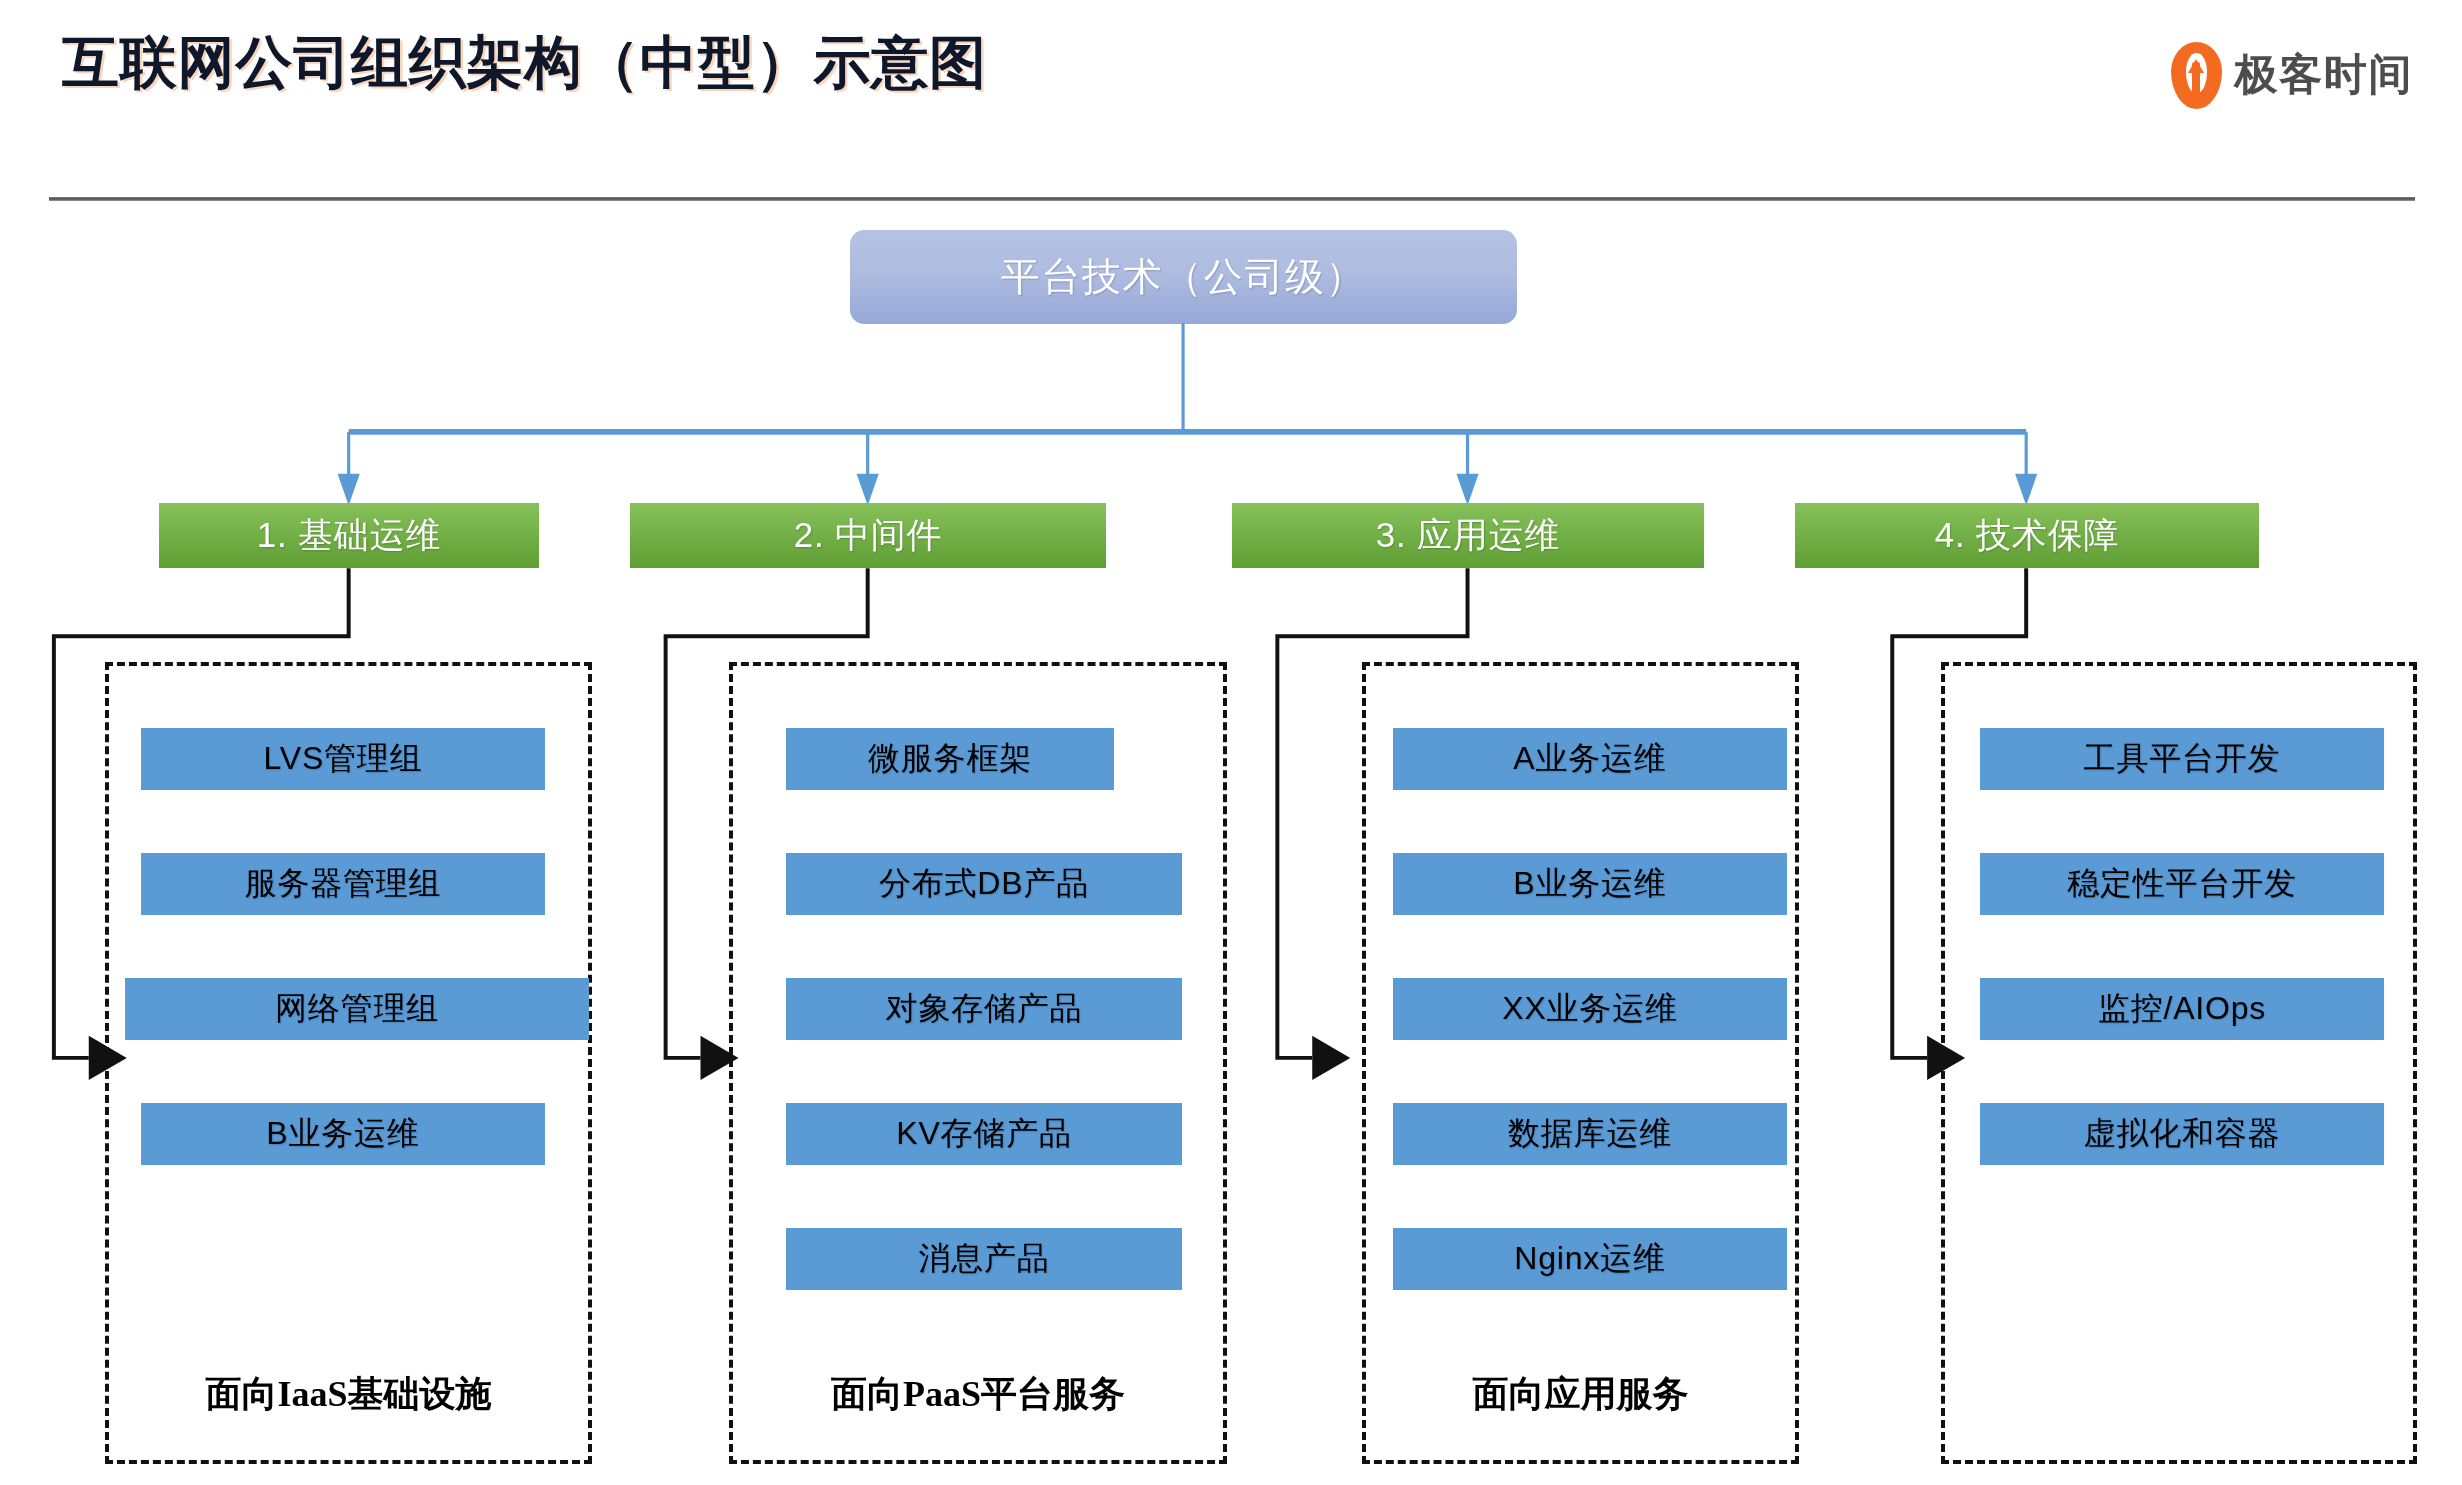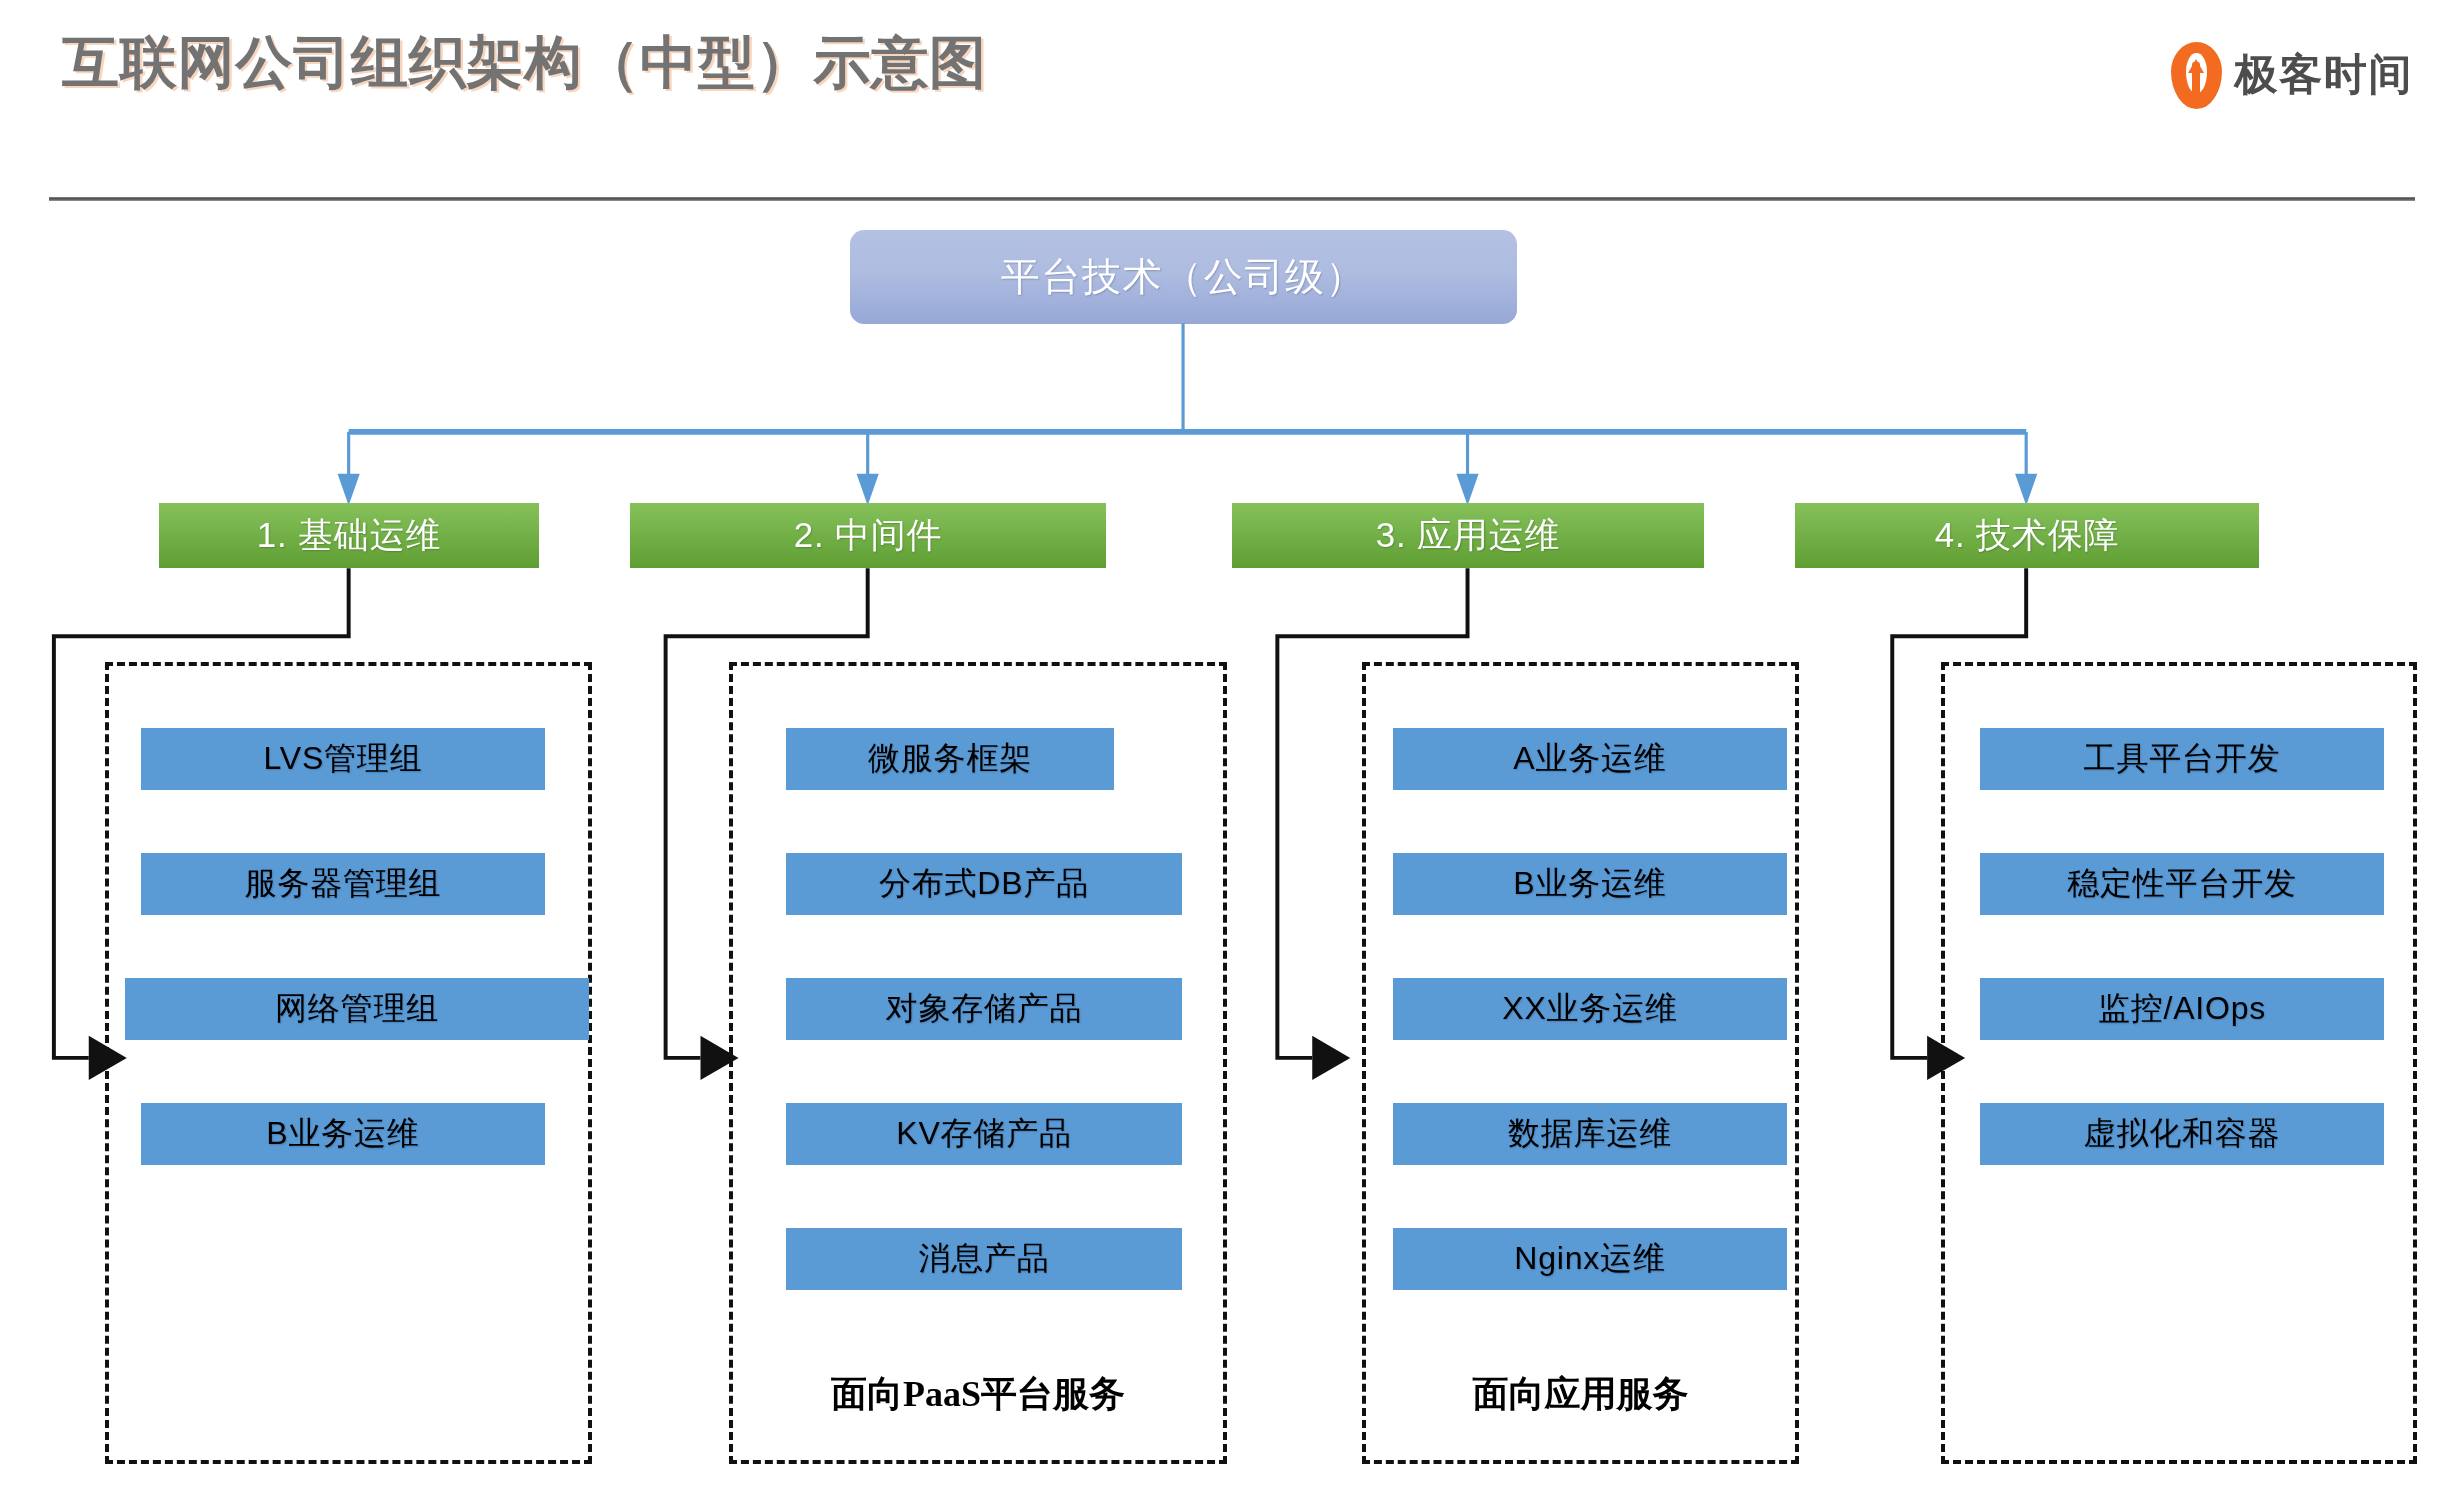--- a/index.html
+++ b/index.html
@@ -19,21 +19,21 @@
   }
 
   
   #page-title {
     position: absolute;
     left: 62px;
     top: 30px;
     font-size: 57px;
     font-weight: 700;
     letter-spacing: 0.8px;
-    color: #737373;
+    color: #0f172a;
     text-shadow: 2.4px 2.4px 0 rgba(237,125,49,0.32);
     white-space: nowrap;
     line-height: 1.15;
   }
   #brand-logo {
     position: absolute;
     right: 49px;
     top: 41px;
     height: 68px;
     display: flex;
@@ -232,20 +232,21 @@
       <polygon points="1656,1307 1704,1335 1656,1363"></polygon>
       <polygon points="2432,1307 2480,1335 2432,1363"></polygon>
     </g>
   </svg>
 
   <div class="dash-group" style="left:105px; top:662px; width:487px; height:802px;"></div>
   <div class="leaf-box" style="left:141px; top:728px; width:404px;">LVS管理组</div>
   <div class="leaf-box" style="left:141px; top:853px; width:404px;">服务器管理组</div>
   <div class="leaf-box" style="left:125px; top:978px; width:464px;">网络管理组</div>
   <div class="leaf-box" style="left:141px; top:1103px; width:404px;">B业务运维</div>
+  <div class="caption" style="left:105px; top:1373px; width:487px;">面向IaaS基础设施</div>
 
   <div class="dash-group" style="left:729px; top:662px; width:498px; height:802px;"></div>
   <div class="leaf-box" style="left:786px; top:728px; width:328px;">微服务框架</div>
   <div class="leaf-box" style="left:786px; top:853px; width:396px;">分布式DB产品</div>
   <div class="leaf-box" style="left:786px; top:978px; width:396px;">对象存储产品</div>
   <div class="leaf-box" style="left:786px; top:1103px; width:396px;">KV存储产品</div>
   <div class="leaf-box" style="left:786px; top:1228px; width:396px;">消息产品</div>
   <div class="caption" style="left:729px; top:1373px; width:498px;">面向PaaS平台服务</div>
 
   <div class="dash-group" style="left:1362px; top:662px; width:437px; height:802px;"></div>

